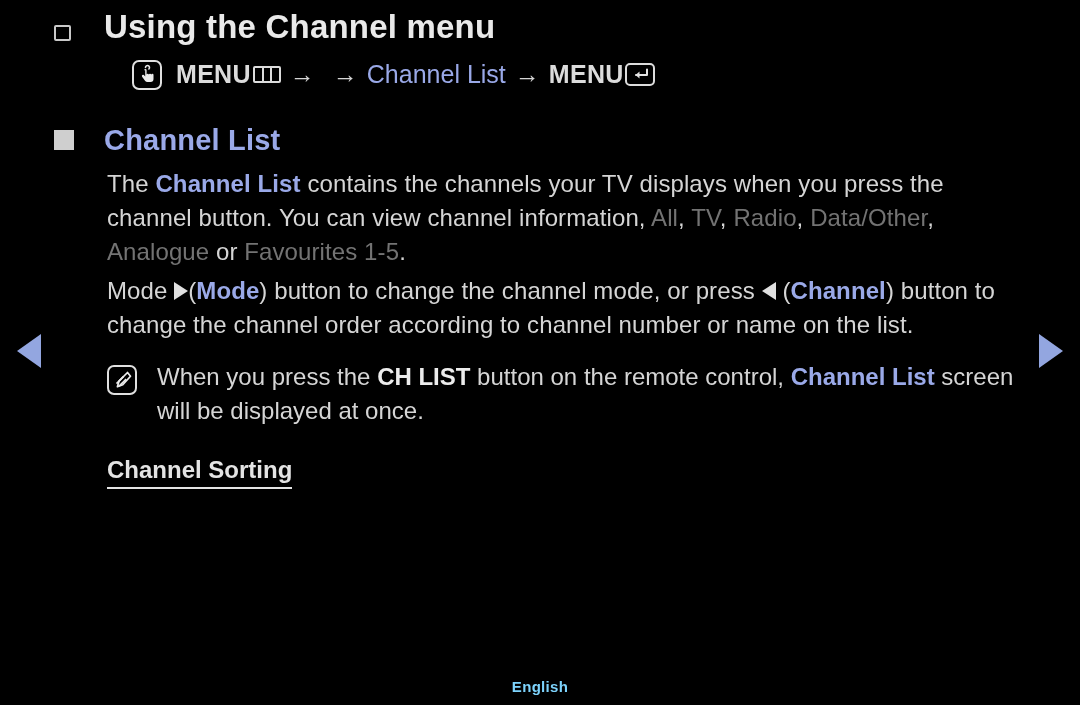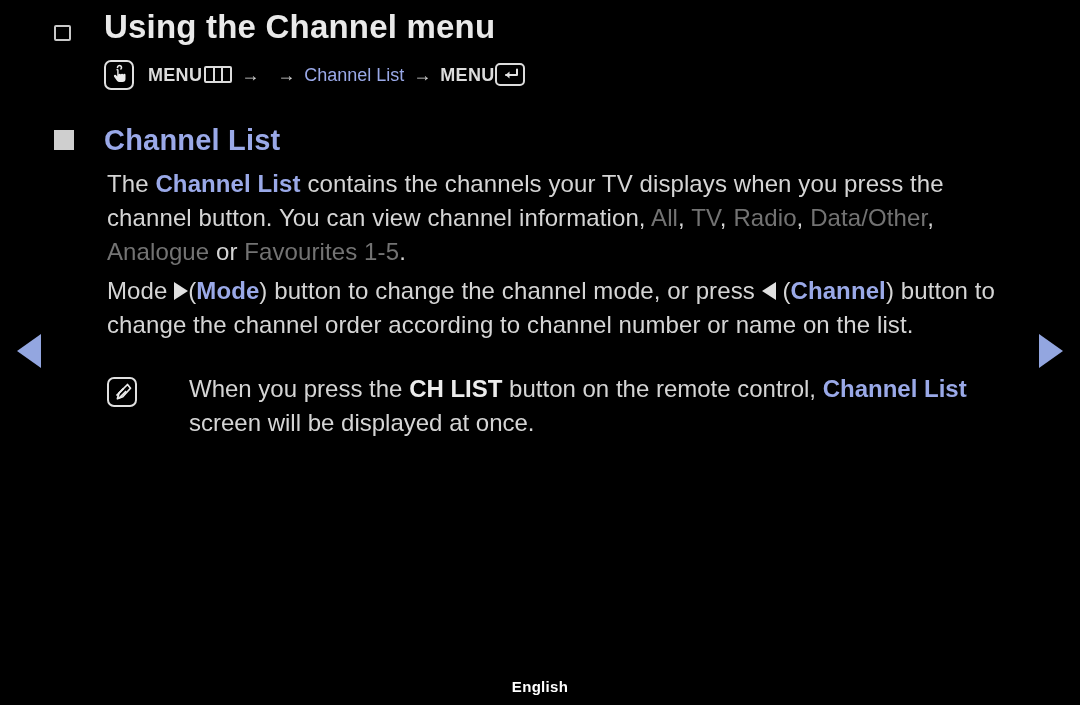--- a/index.html
+++ b/index.html
@@ -83,23 +83,23 @@
     font-weight: bold;
     color: #e9e9e9;
     letter-spacing: 0.2px;
     line-height: 1.15;
   }
 
   
   .path-row {
     display: flex;
     align-items: center;
-    margin-left: 50px;
+    margin-left: 78px;
     margin-top: 14px;
-    font-size: 18px;
+    font-size: 25px;
     line-height: 1;
     white-space: nowrap;
   }
   .icon-box {
     display: inline-block;
     width: 30px;
     height: 30px;
     border: 2px solid #e0e0e0;
     border-radius: 7px;
     position: relative;
@@ -185,22 +185,21 @@
     vertical-align: -1px;
   }
   .tri-r { border-left: 14px solid #e0e0e0; }
   .tri-l { border-right: 14px solid #e0e0e0; }
 
   
   .note-row {
     display: flex;
     align-items: flex-start;
     margin-left: 53px;
-    margin-top: 30px;
-    gap: 32px;
+    margin-top: 18px;
   }
   .note-icon-wrap {
     flex: 0 0 auto;
     margin-right: 20px;
     margin-top: 5px;
   }
   .note-text {
     font-size: 24px;
     line-height: 34px;
     color: #d5d5d5;
@@ -242,21 +241,21 @@
 
   
   .footer {
     position: absolute;
     left: 0;
     right: 0;
     top: 678px;
     text-align: center;
     font-size: 15px;
     font-weight: bold;
-    color: #ffffff;
+    color: #7dd3fc;
     letter-spacing: 0.3px;
   }
 </style>
 </head>
 <body>
 
 <div class="page">
 
   <div class="nav-arrow left"></div>
   <div class="nav-arrow right"></div>
@@ -312,19 +311,22 @@
           <path d="M18.5 5.5 L10 14.2 l-1.6 5.6 5.4-2.1 L21.5 9.2 z" fill="none" stroke="#ececec" stroke-width="1.7" stroke-linejoin="round"></path>
           <path d="M14.6 9.4 L7.5 16.6" fill="none" stroke="#ececec" stroke-width="1.7"></path>
           <path d="M17.2 12.1 L10.1 19.2" fill="none" stroke="#ececec" stroke-width="1.7"></path>
         </svg>
       </span>
       <span class="note-text">
         <span>When you press the </span><span class="bold-w">CH LIST</span><span> button on the remote control, </span><span class="kw">Channel List</span><span> screen will be displayed at once.</span>
       </span>
     </div>
 
+    <div style="margin-left:0">
+      <span class="sub-head">Channel Sorting</span>
+    </div>
 
 
   </div>
 
   <div class="footer">English</div>
 
 </div>
 
 </body></html>

